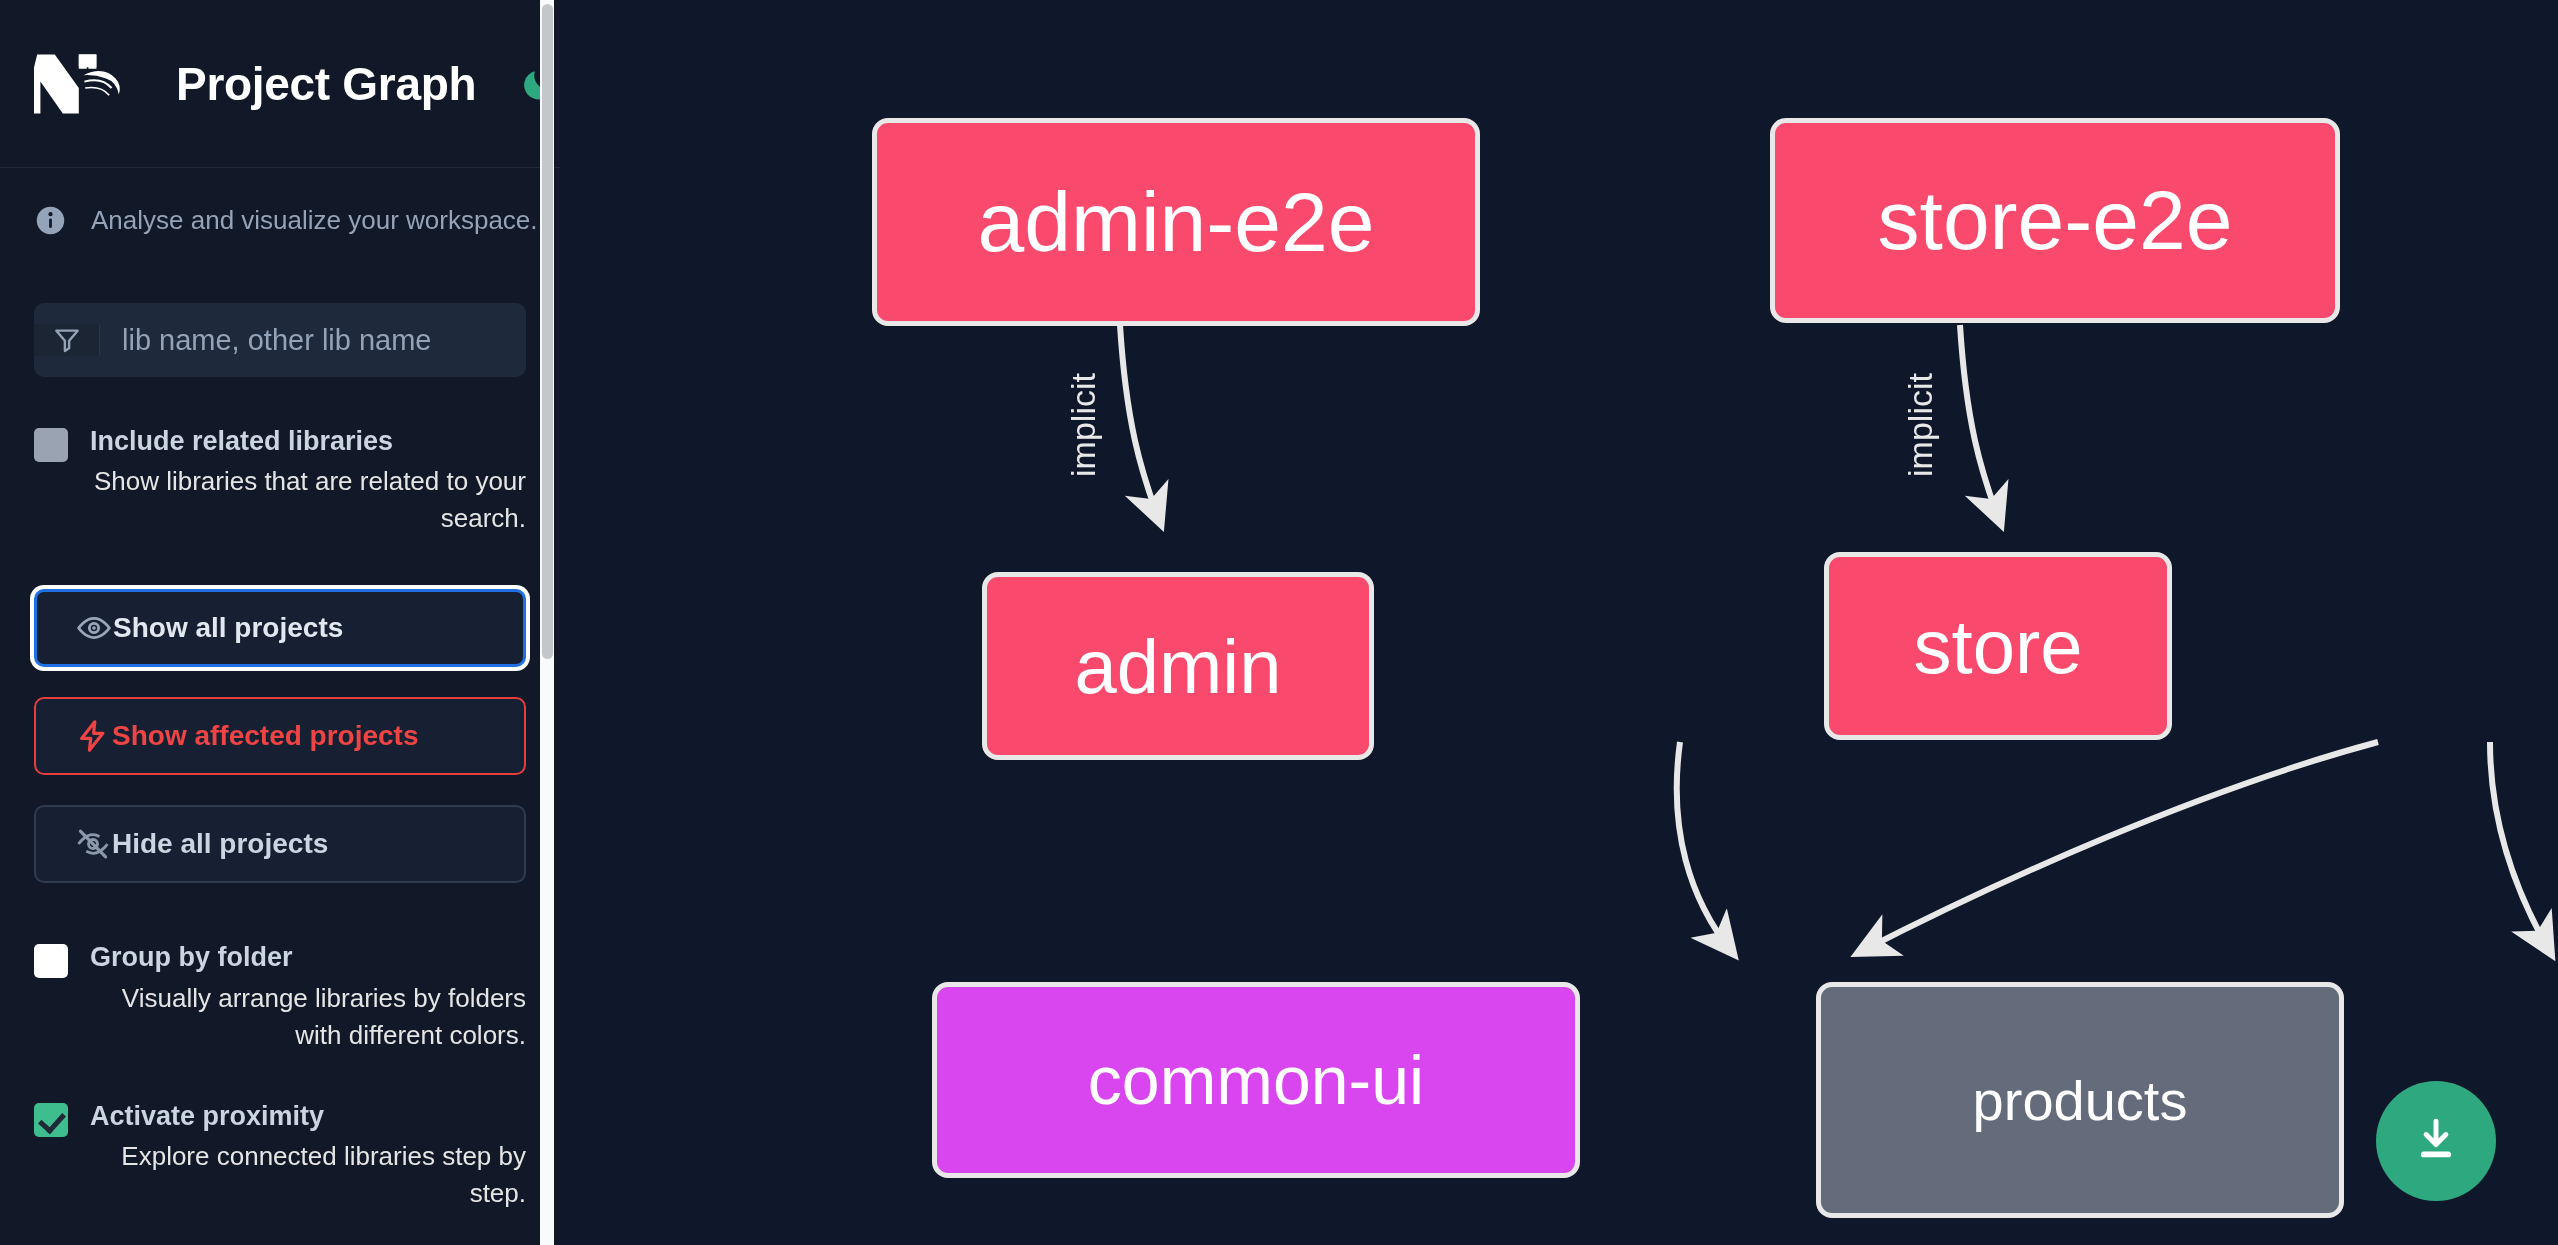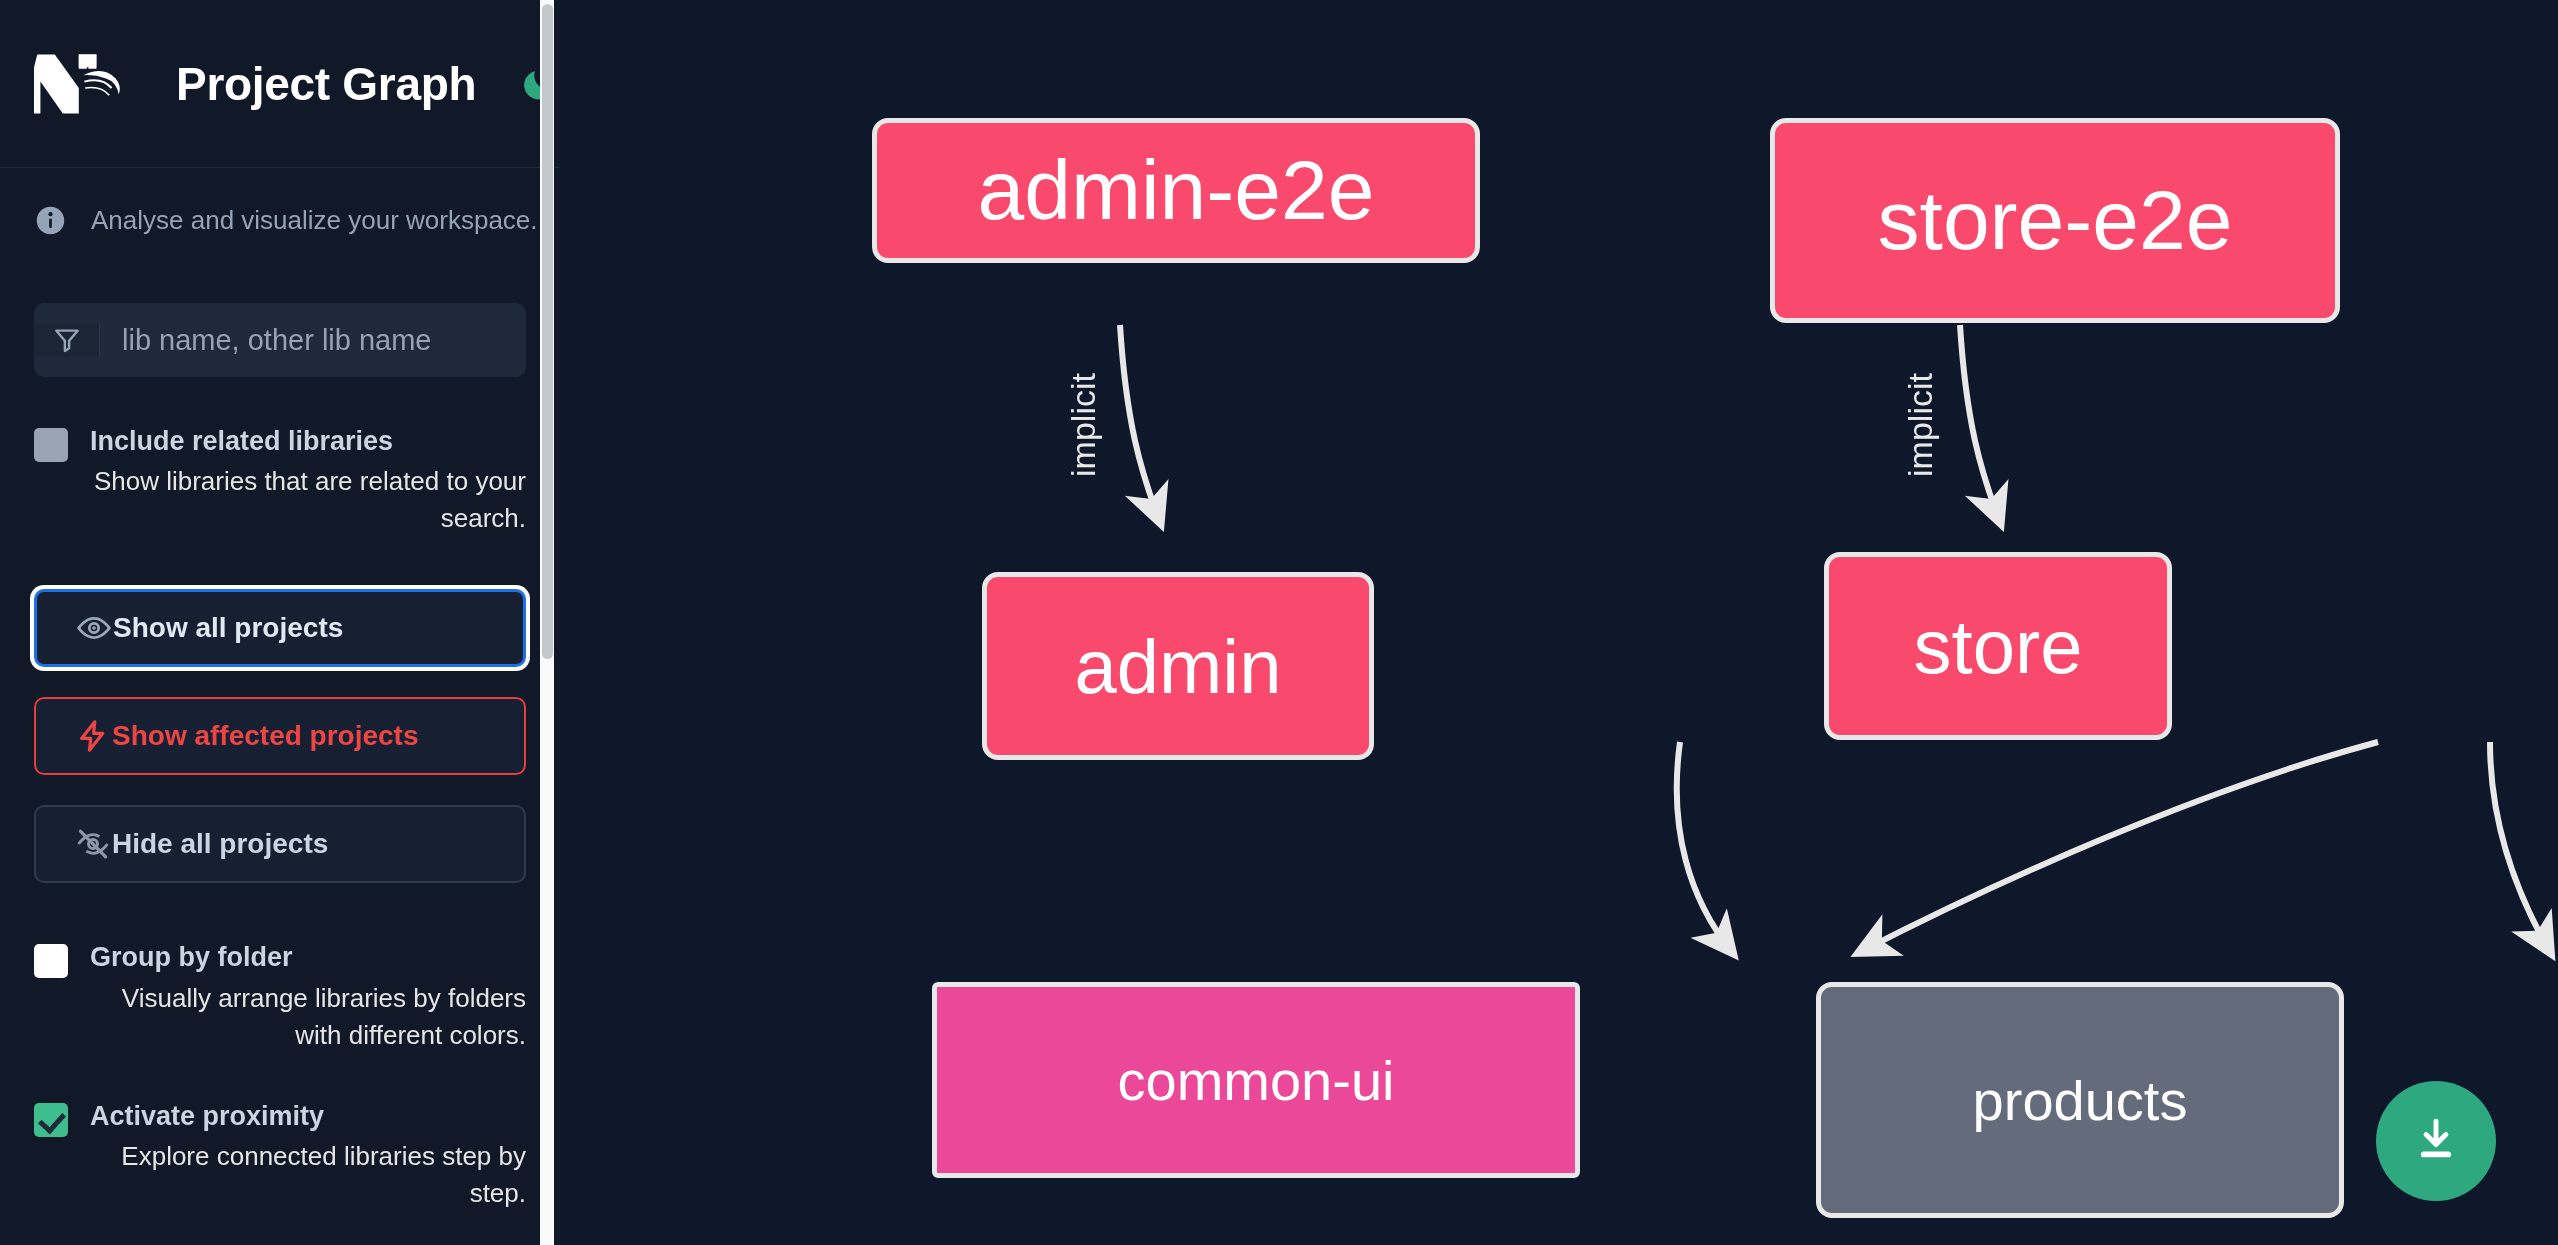--- a/index.html
+++ b/index.html
@@ -355,37 +355,37 @@
       <path d="M1120,742 C1108,830 1130,900 1172,952" fill="none" stroke="#e8e8e8" stroke-width="6" marker-end="url(#ah)"></path>
 
       <path d="M1818,742 C1640,790 1440,880 1300,952" fill="none" stroke="#e8e8e8" stroke-width="6" marker-end="url(#ah)"></path>
 
       <path d="M1930,742 C1930,830 1960,900 1990,952" fill="none" stroke="#e8e8e8" stroke-width="6" marker-end="url(#ah)"></path>
 
       <text x="535" y="425" fill="#e8e8e8" font-size="34" font-family="Liberation Sans, DejaVu Sans, sans-serif" stroke="#0f172a" stroke-width="4" paint-order="stroke" transform="rotate(-90 535 425)" text-anchor="middle">implicit</text>
       <text x="1372" y="425" fill="#e8e8e8" font-size="34" font-family="Liberation Sans, DejaVu Sans, sans-serif" stroke="#0f172a" stroke-width="4" paint-order="stroke" transform="rotate(-90 1372 425)" text-anchor="middle">implicit</text>
     </svg>
 
-    <div class="node" style="left:312px; top:118px; width:608px; height:145px; background:#f94a6d; font-size:84px;">
+    <div class="node" style="left:312px; top:118px; width:608px; height:208px; background:#f94a6d; font-size:84px;">
       <span class="node-label">admin-e2e</span>
     </div>
 
     <div class="node" style="left:1210px; top:118px; width:570px; height:205px; background:#f94a6d; font-size:84px;">
       <span class="node-label">store-e2e</span>
     </div>
 
     <div class="node" style="left:422px; top:572px; width:392px; height:188px; background:#f94a6d; font-size:76px;">
       <span class="node-label">admin</span>
     </div>
 
     <div class="node" style="left:1264px; top:552px; width:348px; height:188px; background:#f94a6d; font-size:76px;">
       <span class="node-label">store</span>
     </div>
 
-    <div class="node" style="left:372px; top:982px; width:648px; height:196px; background:#ec4899; font-size:56px;border-radius:6px;">
+    <div class="node" style="left:372px; top:982px; width:648px; height:196px; background:#d946ef; font-size:68px;">
       <span class="node-label">common-ui</span>
     </div>
 
     <div class="node" style="left:1256px; top:982px; width:528px; height:236px; background:#646c7c; font-size:56px;">
       <span class="node-label">products</span>
     </div>
 
     <button class="fab" title="Download">
       <span>
         <svg viewBox="0 0 24 24" width="54" height="54" aria-hidden="true">

